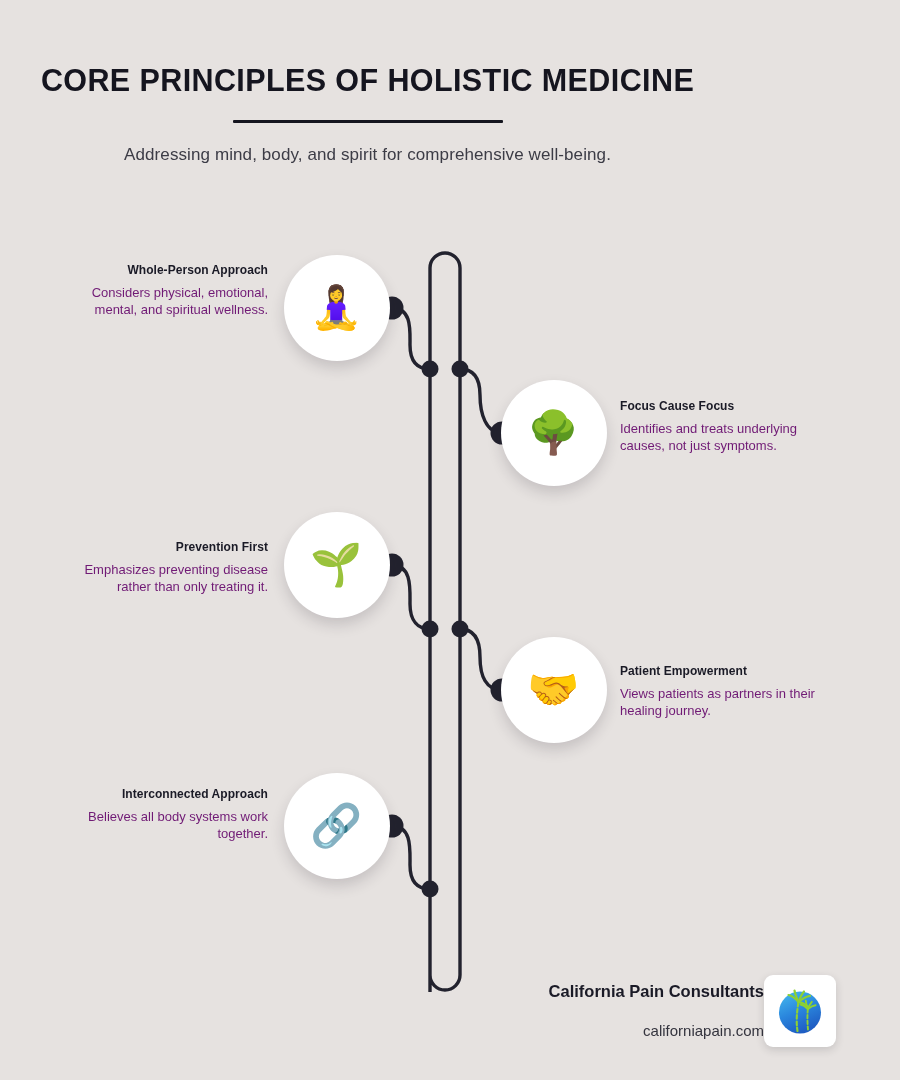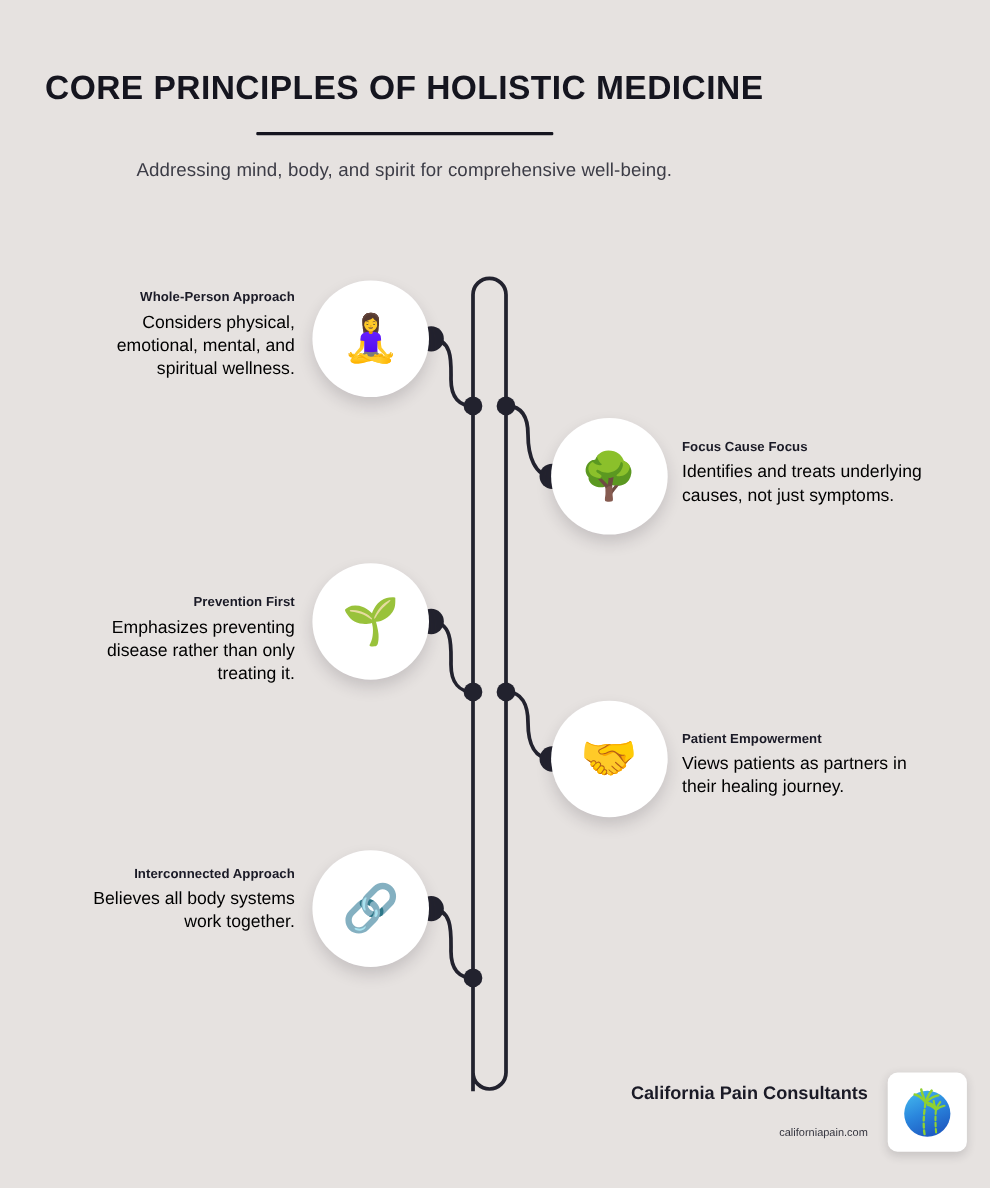--- a/index.html
+++ b/index.html
@@ -91,48 +91,47 @@
   .block h3 {
     margin: 0 0 7px 0;
     font-size: 12px;
     font-weight: 700;
     color: #1a1a26;
     line-height: 1.17;
     letter-spacing: 0.05px;
   }
   .block p {
     margin: 0;
-    font-size: 16px;
+    font-size: 13px;
     font-weight: 400;
-    color: #000000;
+    color: #701a75;
     line-height: 1.31;
   }
 
   
   .footer {
     position: absolute;
-    left: 479px;
+    left: 436px;
     top: 968px;
     width: 400px;
     height: 86px;
     display: flex;
     align-items: center;
     justify-content: flex-end;
-    gap: 18px;
     z-index: 4;
   }
   .footer-text { text-align: right; }
   .brand-name {
     font-size: 16.5px;
     font-weight: 700;
     color: #1a1a26;
     line-height: 1.32;
   }
   .brand-url {
-    font-size: 10px;
+    font-size: 15px;
     font-weight: 400;
     color: #34343e;
     line-height: 1.4;
     margin-top: 18px;
   }
   .logo-tile {
     width: 72px;
     height: 72px;
     border-radius: 9px;
     background: #ffffff;

